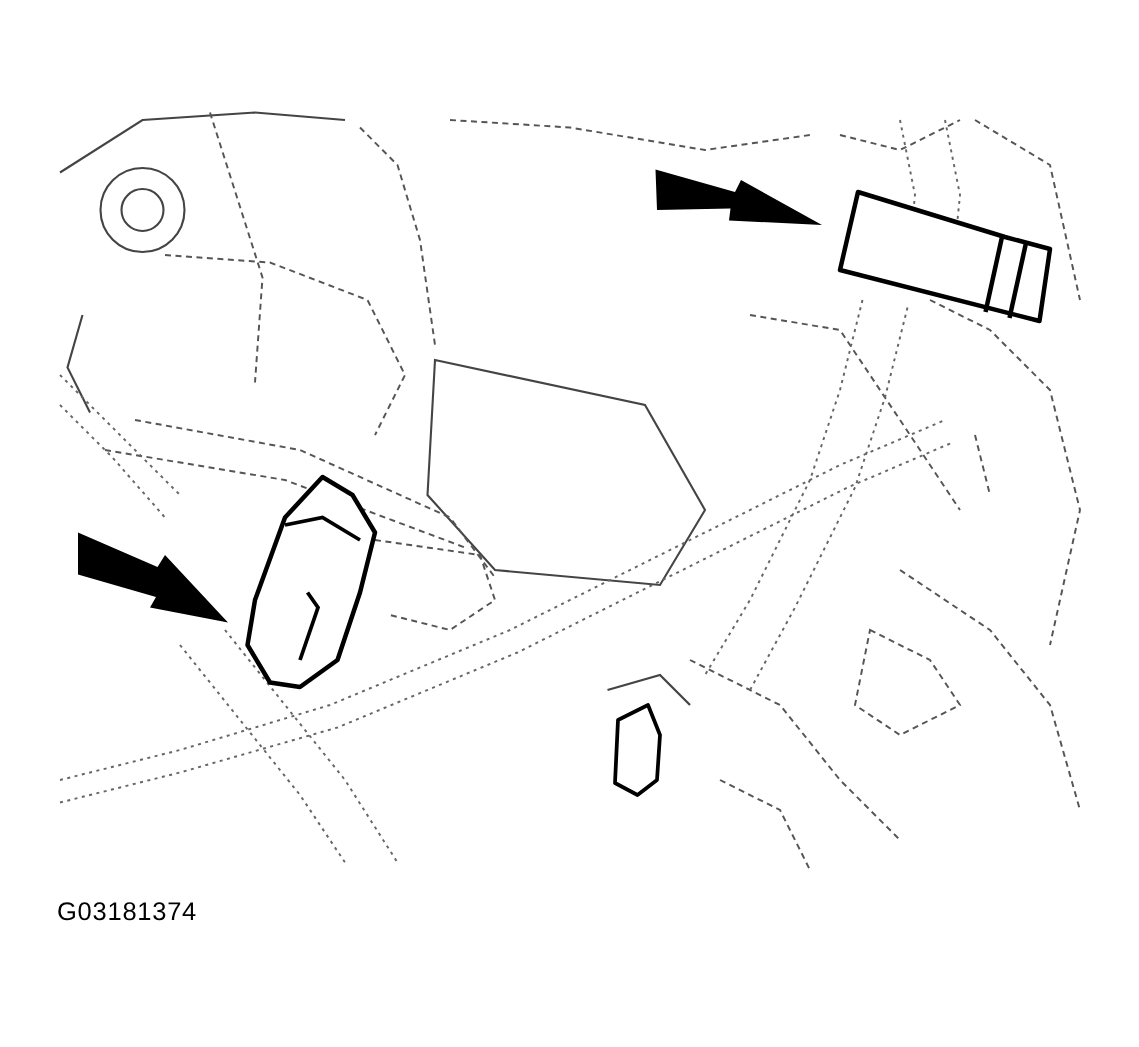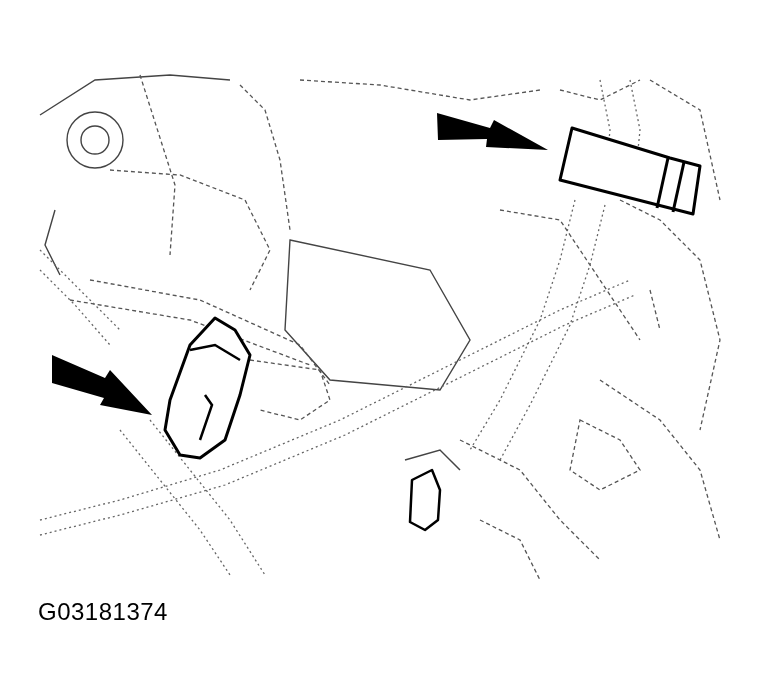--- a/index.html
+++ b/index.html
@@ -1,19 +1,19 @@
 <!DOCTYPE html>
 <html><head>
   <meta charset="utf-8">
   <style>
     html, body { margin: 0; padding: 0; background: #ffffff; }
     body { width: 759px; height: 698px; position: relative; overflow: hidden; font-family: "Liberation Sans", sans-serif; }
     .figure { position: absolute; left: 0; top: 0; width: 759px; height: 590px; }
     .figure svg { width: 100%; height: 100%; display: block; }
-    .caption { position: absolute; left: 38px; top: 598px; font-size: 24px; color: #000; letter-spacing: 0.5px; font-family: "Liberation Sans", sans-serif; }
+    .caption { position: absolute; left: 38px; top: 598px; font-size: 17px; color: #000; letter-spacing: 0.5px; font-family: "Liberation Sans", sans-serif; }
     .bg { fill: none; stroke: #555; stroke-width: 1.3; stroke-dasharray: 4 3; }
     .bgs { fill: none; stroke: #444; stroke-width: 1.4; }
     .hi { fill: #fff; stroke: #000; stroke-width: 3; stroke-linejoin: round; }
     .hose { fill: none; stroke: #666; stroke-width: 1.3; stroke-dasharray: 2 3; }
   </style>
 </head>
 <body>
 
 <div class="figure">
   <svg viewBox="0 0 759 590" xmlns="http://www.w3.org/2000/svg">

